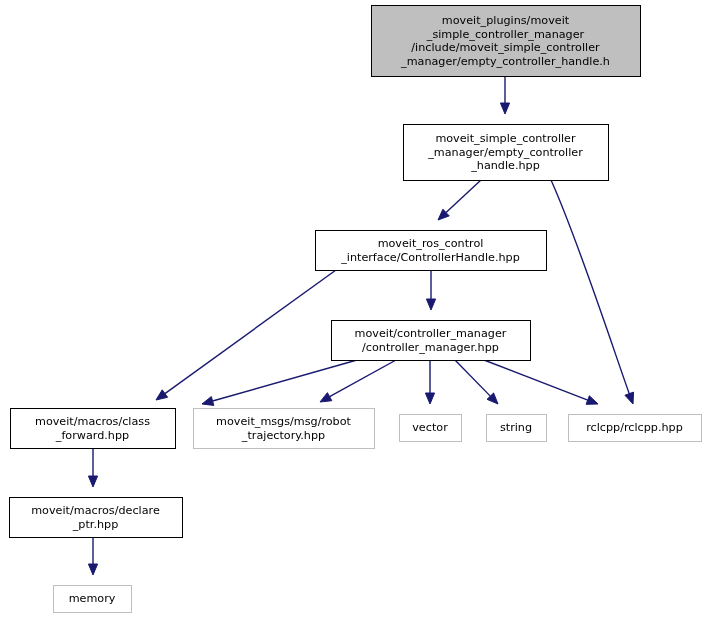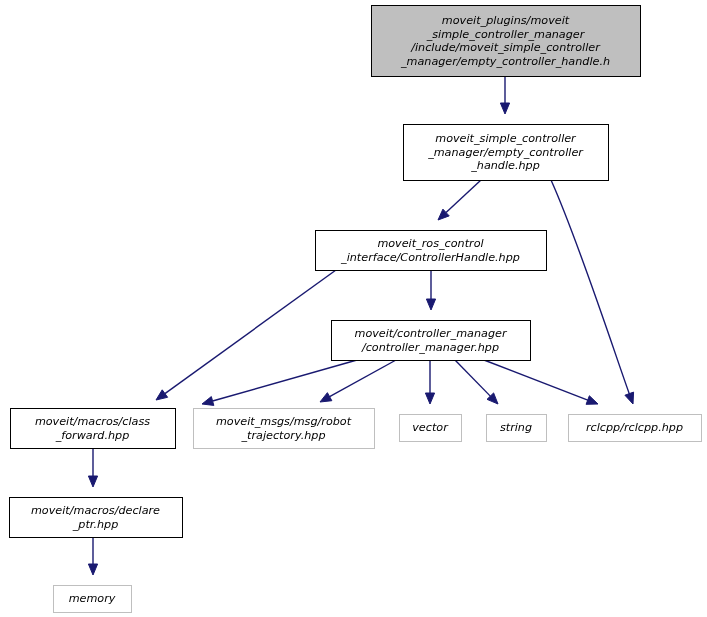--- a/index.html
+++ b/index.html
@@ -10,21 +10,20 @@
   body {
     width: 707px;
     height: 617px;
     font-family: "DejaVu Sans", sans-serif;
     overflow: hidden;
   }
   #diagram-root {
     position: relative;
     width: 707px;
     height: 564px;
-    font-style: italic;
   }
   svg.graph {
     display: block;
     width: 707px;
     height: 617px;
   }
   .node-box {
     stroke-width: 1;
   }
   .node-box.root {

